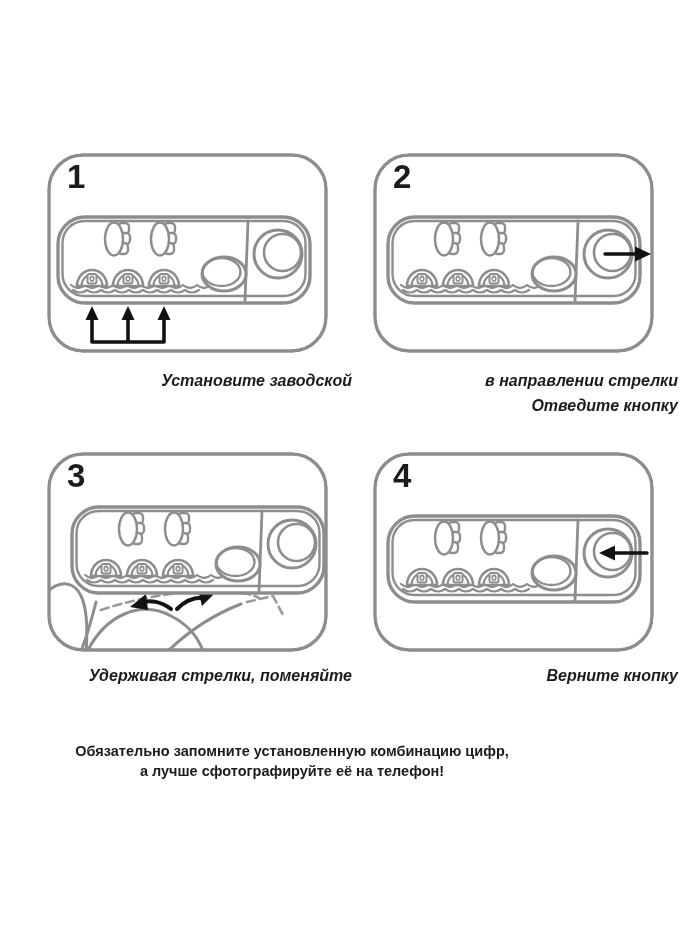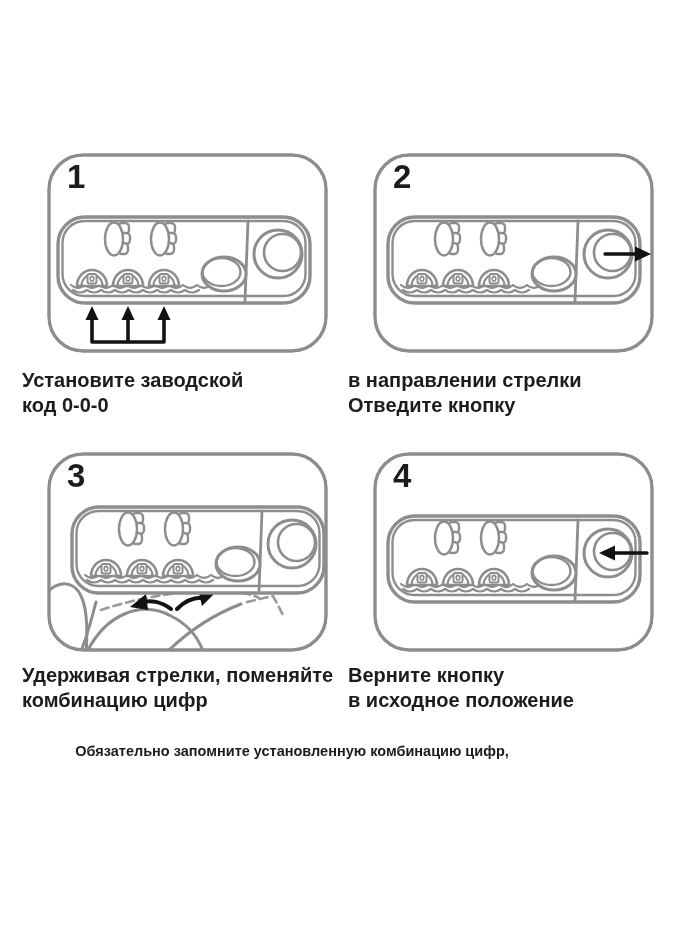--- a/index.html
+++ b/index.html
@@ -12,22 +12,22 @@
   }
   .panel svg{display:block;width:281px;height:200px;}
   .panel .num{
     position:absolute;left:20px;top:6px;font-size:33px;font-weight:bold;color:#1c1c1c;line-height:1.1;
   }
   #panel1{left:47px;top:153px;}
   #panel2{left:373px;top:153px;}
   #panel3{left:47px;top:452px;}
   #panel4{left:373px;top:452px;}
   .caption{
-    position:absolute;width:330px;text-align:left;color:#1c1c1c;
-    font-size:20px;font-weight:bold;line-height:25px;
+    position:absolute;width:330px;text-align:right;color:#1c1c1c;
+    font-size:16px;font-weight:bold;line-height:25px;font-style:italic;
   }
   .caption span{display:block;}
   #cap1{left:22px;top:368px;}
   #cap2{left:348px;top:368px;}
   #cap3{left:22px;top:663px;}
   #cap4{left:348px;top:663px;}
   .footer{
     position:absolute;left:0;top:742px;width:584px;text-align:center;color:#1c1c1c;
     font-size:14.5px;font-weight:bold;line-height:19.5px;
   }
@@ -96,21 +96,20 @@
       <path d="M45 153 l-6.5 14 h13 Z" stroke="none"></path>
       <path d="M81 153 l-6.5 14 h13 Z" stroke="none"></path>
       <path d="M117 153 l-6.5 14 h13 Z" stroke="none"></path>
       <path d="M45 165 V189 M81 165 V189 M117 165 V189 M45 189 H117" fill="none" stroke-width="3.6" stroke-linecap="round" stroke-linejoin="round"></path>
     </g>
   </svg>
   <span class="num">1</span>
 </div>
 <div class="caption" id="cap1">
   <span>Установите заводской</span>
-  <span>код 0-0-0</span>
 </div>
 
 <div class="panel" id="panel2">
   <svg viewBox="0 0 281 200">
     <rect x="2" y="2" width="277" height="196" rx="34" fill="none" stroke="#8d8d8d" stroke-width="3.4"></rect>
     <use href="#lock" transform="translate(13,56)"></use>
     <g>
       <path d="M232 101 H263" stroke="#121212" stroke-width="3.4" stroke-linecap="round"></path>
       <path d="M278 101 l-16 -7.5 v15 Z" fill="#121212"></path>
     </g>
@@ -142,34 +141,33 @@
         <path d="M130 157 C 138 149, 148 145, 157 146" stroke="#121212" stroke-width="4" fill="none" stroke-linecap="round"></path>
         <path d="M168 141 L 151 137 L 155 154 Z" fill="#121212"></path>
       </g>
     </g>
     <use href="#lock" transform="translate(23,47)"></use>
   </svg>
   <span class="num">3</span>
 </div>
 <div class="caption" id="cap3">
   <span>Удерживая стрелки, поменяйте</span>
-  <span>комбинацию цифр</span>
 </div>
 
 <div class="panel" id="panel4">
   <svg viewBox="0 0 281 200">
     <rect x="2" y="2" width="277" height="196" rx="34" fill="none" stroke="#8d8d8d" stroke-width="3.4"></rect>
     <use href="#lock" transform="translate(13,56)"></use>
     <g>
       <path d="M242 101 H274" stroke="#121212" stroke-width="3.4" stroke-linecap="round"></path>
       <path d="M226 101 l16 -7.5 v15 Z" fill="#121212"></path>
     </g>
   </svg>
   <span class="num">4</span>
 </div>
 <div class="caption" id="cap4">
   <span>Верните кнопку</span>
-  <span>в исходное положение</span>
 </div>
 
 <div class="footer">
   <span>Обязательно запомните установленную комбинацию цифр,</span>
+  <span>а лучше сфотографируйте её на телефон!</span>
 </div>
 
 </body></html>

